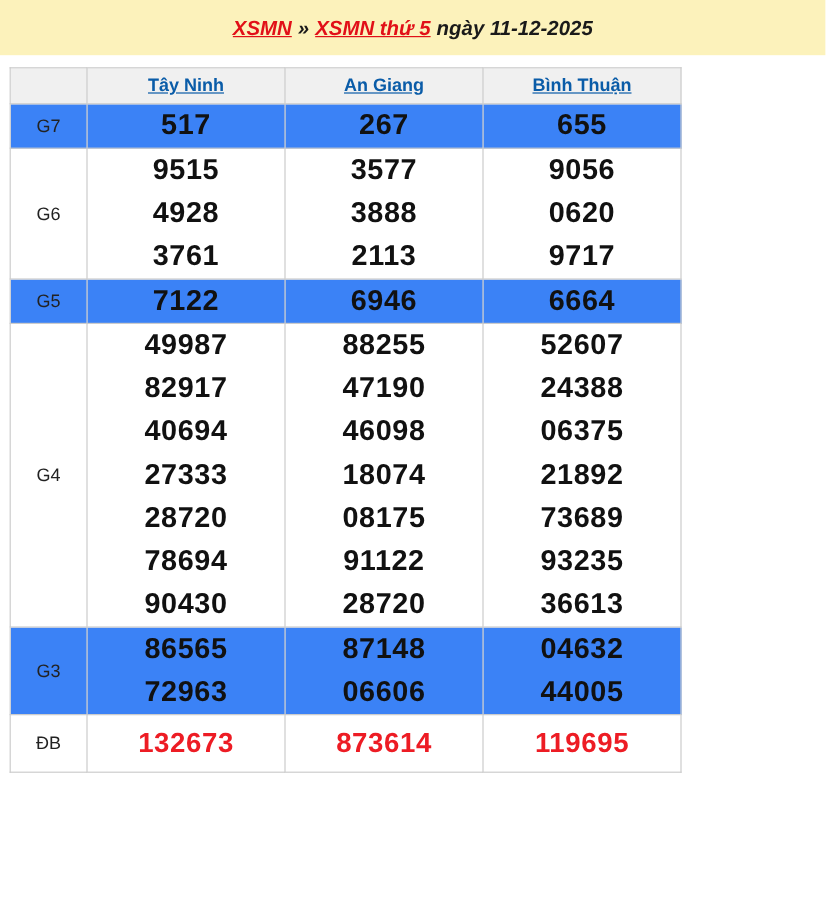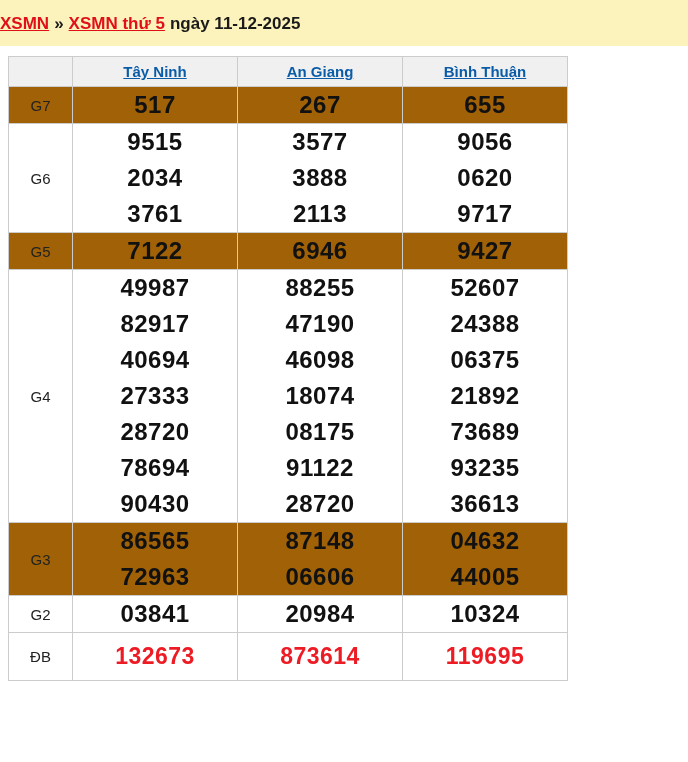--- a/index.html
+++ b/index.html
@@ -4,25 +4,27 @@
 <style>
   html, body {
     margin: 0;
     padding: 0;
     background: #ffffff;
     font-family: "Liberation Sans", sans-serif;
     width: 688px;
   }
   .title-bar {
     background: #fcf2bb;
+    text-align: center;
     padding: 13px 0 12px 0;
     font-size: 17px;
     font-weight: bold;
     color: #1a1a1a;
     line-height: 21px;
+    font-style: italic;
   }
   .title-bar a {
     color: #e11018;
     text-decoration: underline;
     cursor: pointer;
   }
   .title-bar .sep { margin: 0 5px; color: #1a1a1a; }
   .title-bar .date { margin-left: 5px; color: #1a1a1a; }
 
   table.results {
@@ -48,21 +50,21 @@
   table.results thead a {
     color: #0a5ca8;
     text-decoration: underline;
     cursor: pointer;
   }
   td.prize-label {
     font-size: 15px;
     font-weight: normal;
     color: #222222;
   }
-  tr.shaded td { background: #a16207; margin-top: 32px; }
+  tr.shaded td { background: #3b82f6; margin-top: 32px; }
   .num {
     font-weight: bold;
     font-size: 24px;
     line-height: 36px;
     color: #111111;
     letter-spacing: 0.5px;
   }
   tr.style-red .num {
     color: #ed1c24;
     font-size: 27px;
@@ -112,21 +114,21 @@
           <div class="num">267</div>
         </td>
         <td>
           <div class="num">655</div>
         </td>
       </tr>
       <tr class="style-normal">
         <td class="prize-label">G6</td>
         <td>
           <div class="num">9515</div>
-          <div class="num">2034</div>
+          <div class="num">4928</div>
           <div class="num">3761</div>
         </td>
         <td>
           <div class="num">3577</div>
           <div class="num">3888</div>
           <div class="num">2113</div>
         </td>
         <td>
           <div class="num">9056</div>
           <div class="num">0620</div>
@@ -135,21 +137,21 @@
       </tr>
       <tr class="style-normal shaded">
         <td class="prize-label">G5</td>
         <td>
           <div class="num">7122</div>
         </td>
         <td>
           <div class="num">6946</div>
         </td>
         <td>
-          <div class="num">9427</div>
+          <div class="num">6664</div>
         </td>
       </tr>
       <tr class="style-normal">
         <td class="prize-label">G4</td>
         <td>
           <div class="num">49987</div>
           <div class="num">82917</div>
           <div class="num">40694</div>
           <div class="num">27333</div>
           <div class="num">28720</div>
@@ -183,32 +185,20 @@
         </td>
         <td>
           <div class="num">87148</div>
           <div class="num">06606</div>
         </td>
         <td>
           <div class="num">04632</div>
           <div class="num">44005</div>
         </td>
       </tr>
-      <tr class="style-normal">
-        <td class="prize-label">G2</td>
-        <td>
-          <div class="num">03841</div>
-        </td>
-        <td>
-          <div class="num">20984</div>
-        </td>
-        <td>
-          <div class="num">10324</div>
-        </td>
-      </tr>
       <tr class="style-special">
         <td class="prize-label">ĐB</td>
         <td>
           <div class="num">132673</div>
         </td>
         <td>
           <div class="num">873614</div>
         </td>
         <td>
           <div class="num">119695</div>

